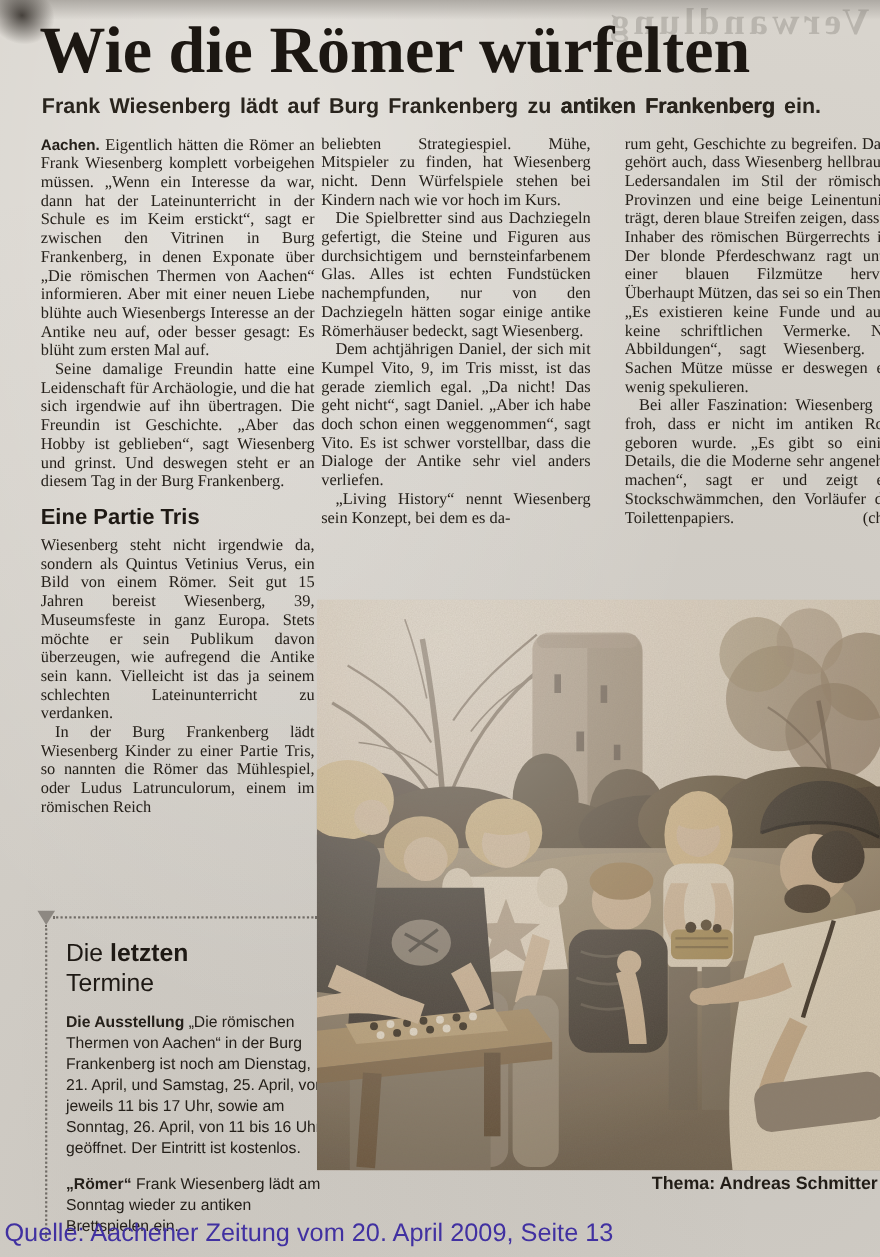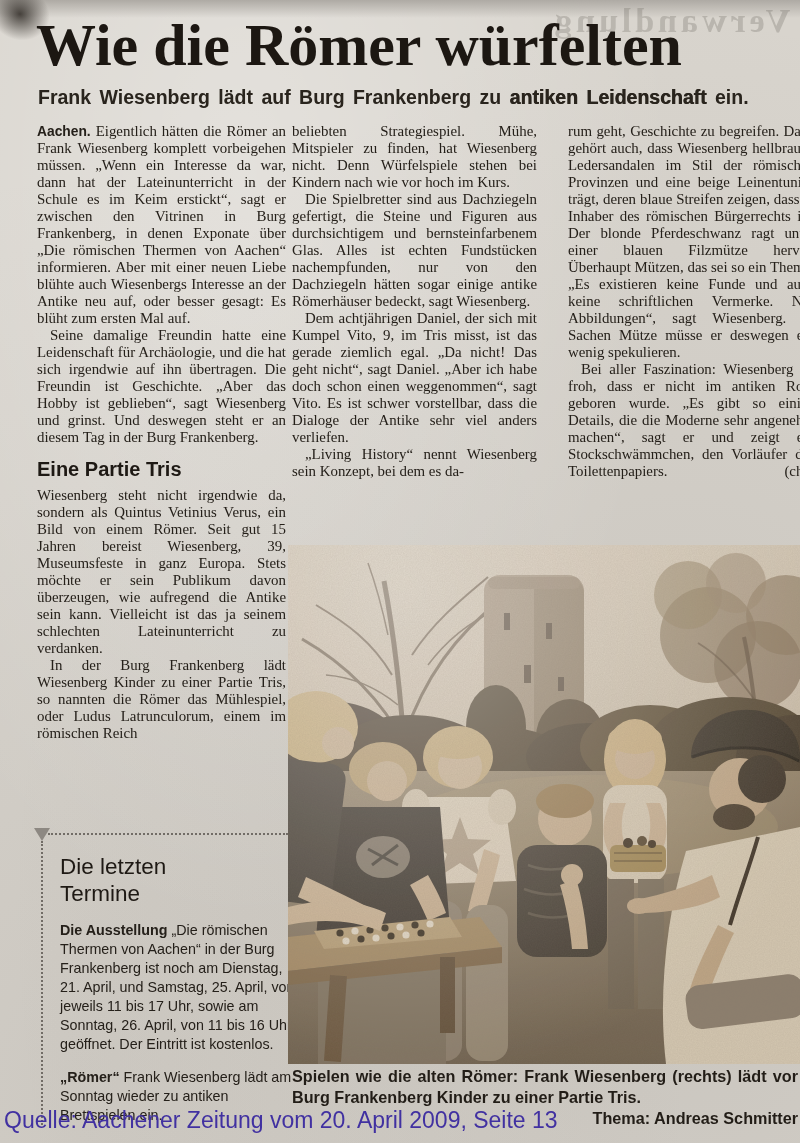--- a/index.html
+++ b/index.html
@@ -39,21 +39,21 @@
   .infobox{position:absolute;left:34px;top:828px;width:254px;
     font-family:"Liberation Sans",sans-serif;}
   .infobox-rule{position:absolute;left:14px;top:5px;width:240px;height:0;
     border-top:2px dotted #716c66;}
   .tri-icon{position:absolute;left:0;top:0;width:0;height:0;
     border-left:8px solid transparent;border-right:8px solid transparent;
     border-top:13px solid #8d8882;}
   .infobox-body{position:absolute;left:7px;top:13px;width:245px;
     border-left:2px dotted #716c66;padding:12px 0 0 17px;}
   .infobox-title{margin:0;font-size:22.5px;line-height:27px;font-weight:400;color:#1e1914;}
-  .infobox-title .b{font-weight:400;}
+  .infobox-title .b{font-weight:700;}
   .infobox p.bp{margin:14px 0 0;font-size:14.3px;line-height:19px;text-align:left;color:#25201a;}
   .bp .lead{font-weight:700;margin-top:21px;}
   .photo{position:absolute;left:288px;top:545px;width:512px;height:519px;overflow:hidden;}
   .caption{position:absolute;left:292px;top:1066px;width:506px;margin:0;
     font-family:"Liberation Sans",sans-serif;font-weight:700;font-size:16.2px;
     line-height:21px;text-align:justify;color:#221d17;}
   .credit{float:right;font-weight:700;}
   .source-line{position:absolute;left:4px;top:1107px;margin:0;
     font-family:"Liberation Sans",sans-serif;font-size:23px;font-weight:400;color:#4131a1;}
 </style>
@@ -61,21 +61,21 @@
 <body>
 
 <div class="page">
 
   <div class="top-strip"></div>
   <div class="corner-smudge"></div>
   <div class="ghost-text">Verwandlung</div>
 
   <h1 class="headline">Wie die Römer würfelten</h1>
 
-  <p class="subhead-deck"><span>Frank Wiesenberg lädt auf Burg Frankenberg zu </span><span class="deck-bold">antiken Leidenschaft</span><span> ein.</span></p>
+  <p class="subhead-deck"><span>Frank Wiesenberg lädt auf Burg Frankenberg zu </span><span class="deck-bold">antiken Frankenberg</span><span> ein.</span></p>
 
   <div class="col col-1">
     <p><span class="lead-in">Aachen.</span><span> Eigentlich hätten die Römer an Frank Wiesenberg komplett vorbeigehen müssen. „Wenn ein Interesse da war, dann hat der Lateinunterricht in der Schule es im Keim erstickt“, sagt er zwischen den Vitrinen in Burg Frankenberg, in denen Exponate über „Die römischen Thermen von Aachen“ informieren. Aber mit einer neuen Liebe blühte auch Wiesenbergs Interesse an der Antike neu auf, oder besser gesagt: Es blüht zum ersten Mal auf.</span></p>
     <p class="ind">Seine damalige Freundin hatte eine Leidenschaft für Archäologie, und die hat sich irgendwie auf ihn übertragen. Die Freundin ist Geschichte. „Aber das Hobby ist geblieben“, sagt Wiesenberg und grinst. Und deswegen steht er an diesem Tag in der Burg Frankenberg.</p>
     <p class="mid-head">Eine Partie Tris</p>
     <p>Wiesenberg steht nicht irgendwie da, sondern als Quintus Vetinius Verus, ein Bild von einem Römer. Seit gut 15 Jahren bereist Wiesenberg, 39, Museumsfeste in ganz Europa. Stets möchte er sein Publikum davon überzeugen, wie aufregend die Antike sein kann. Vielleicht ist das ja seinem schlechten Lateinunterricht zu verdanken.</p>
     <p class="ind">In der Burg Frankenberg lädt Wiesenberg Kinder zu einer Partie Tris, so nannten die Römer das Mühlespiel, oder Ludus Latrunculorum, einem im römischen Reich</p>
   </div>
 
   <div class="col col-2">
@@ -267,17 +267,17 @@
       </g>
 
       <path d="M0,362 C40,352 72,356 98,368 L92,386 C62,374 30,374 0,380 Z" fill="#c9b191"></path>
 
       <rect x="0" y="0" width="512" height="519" fill="url(#vig)"></rect>
       <rect x="0" y="0" width="512" height="519" fill="#8a6f4e" opacity=".07"></rect>
       <rect x="0" y="0" width="512" height="519" filter="url(#grain)" opacity=".33"></rect>
     </svg>
   </div>
 
-  <p class="caption"><span>Spielen wie die alten Römer: Frank Wiesenberg (rechts) lädt vor Burg Frankenberg Kinder zu einer Partie Tris.</span> <span class="credit">Thema: Andreas Schmitter</span></p>
+  <p class="caption"> <span class="credit">Thema: Andreas Schmitter</span></p>
 
   <p class="source-line">Quelle: Aachener Zeitung vom 20. April 2009, Seite 13</p>
 
 </div>
 
 </body></html>

